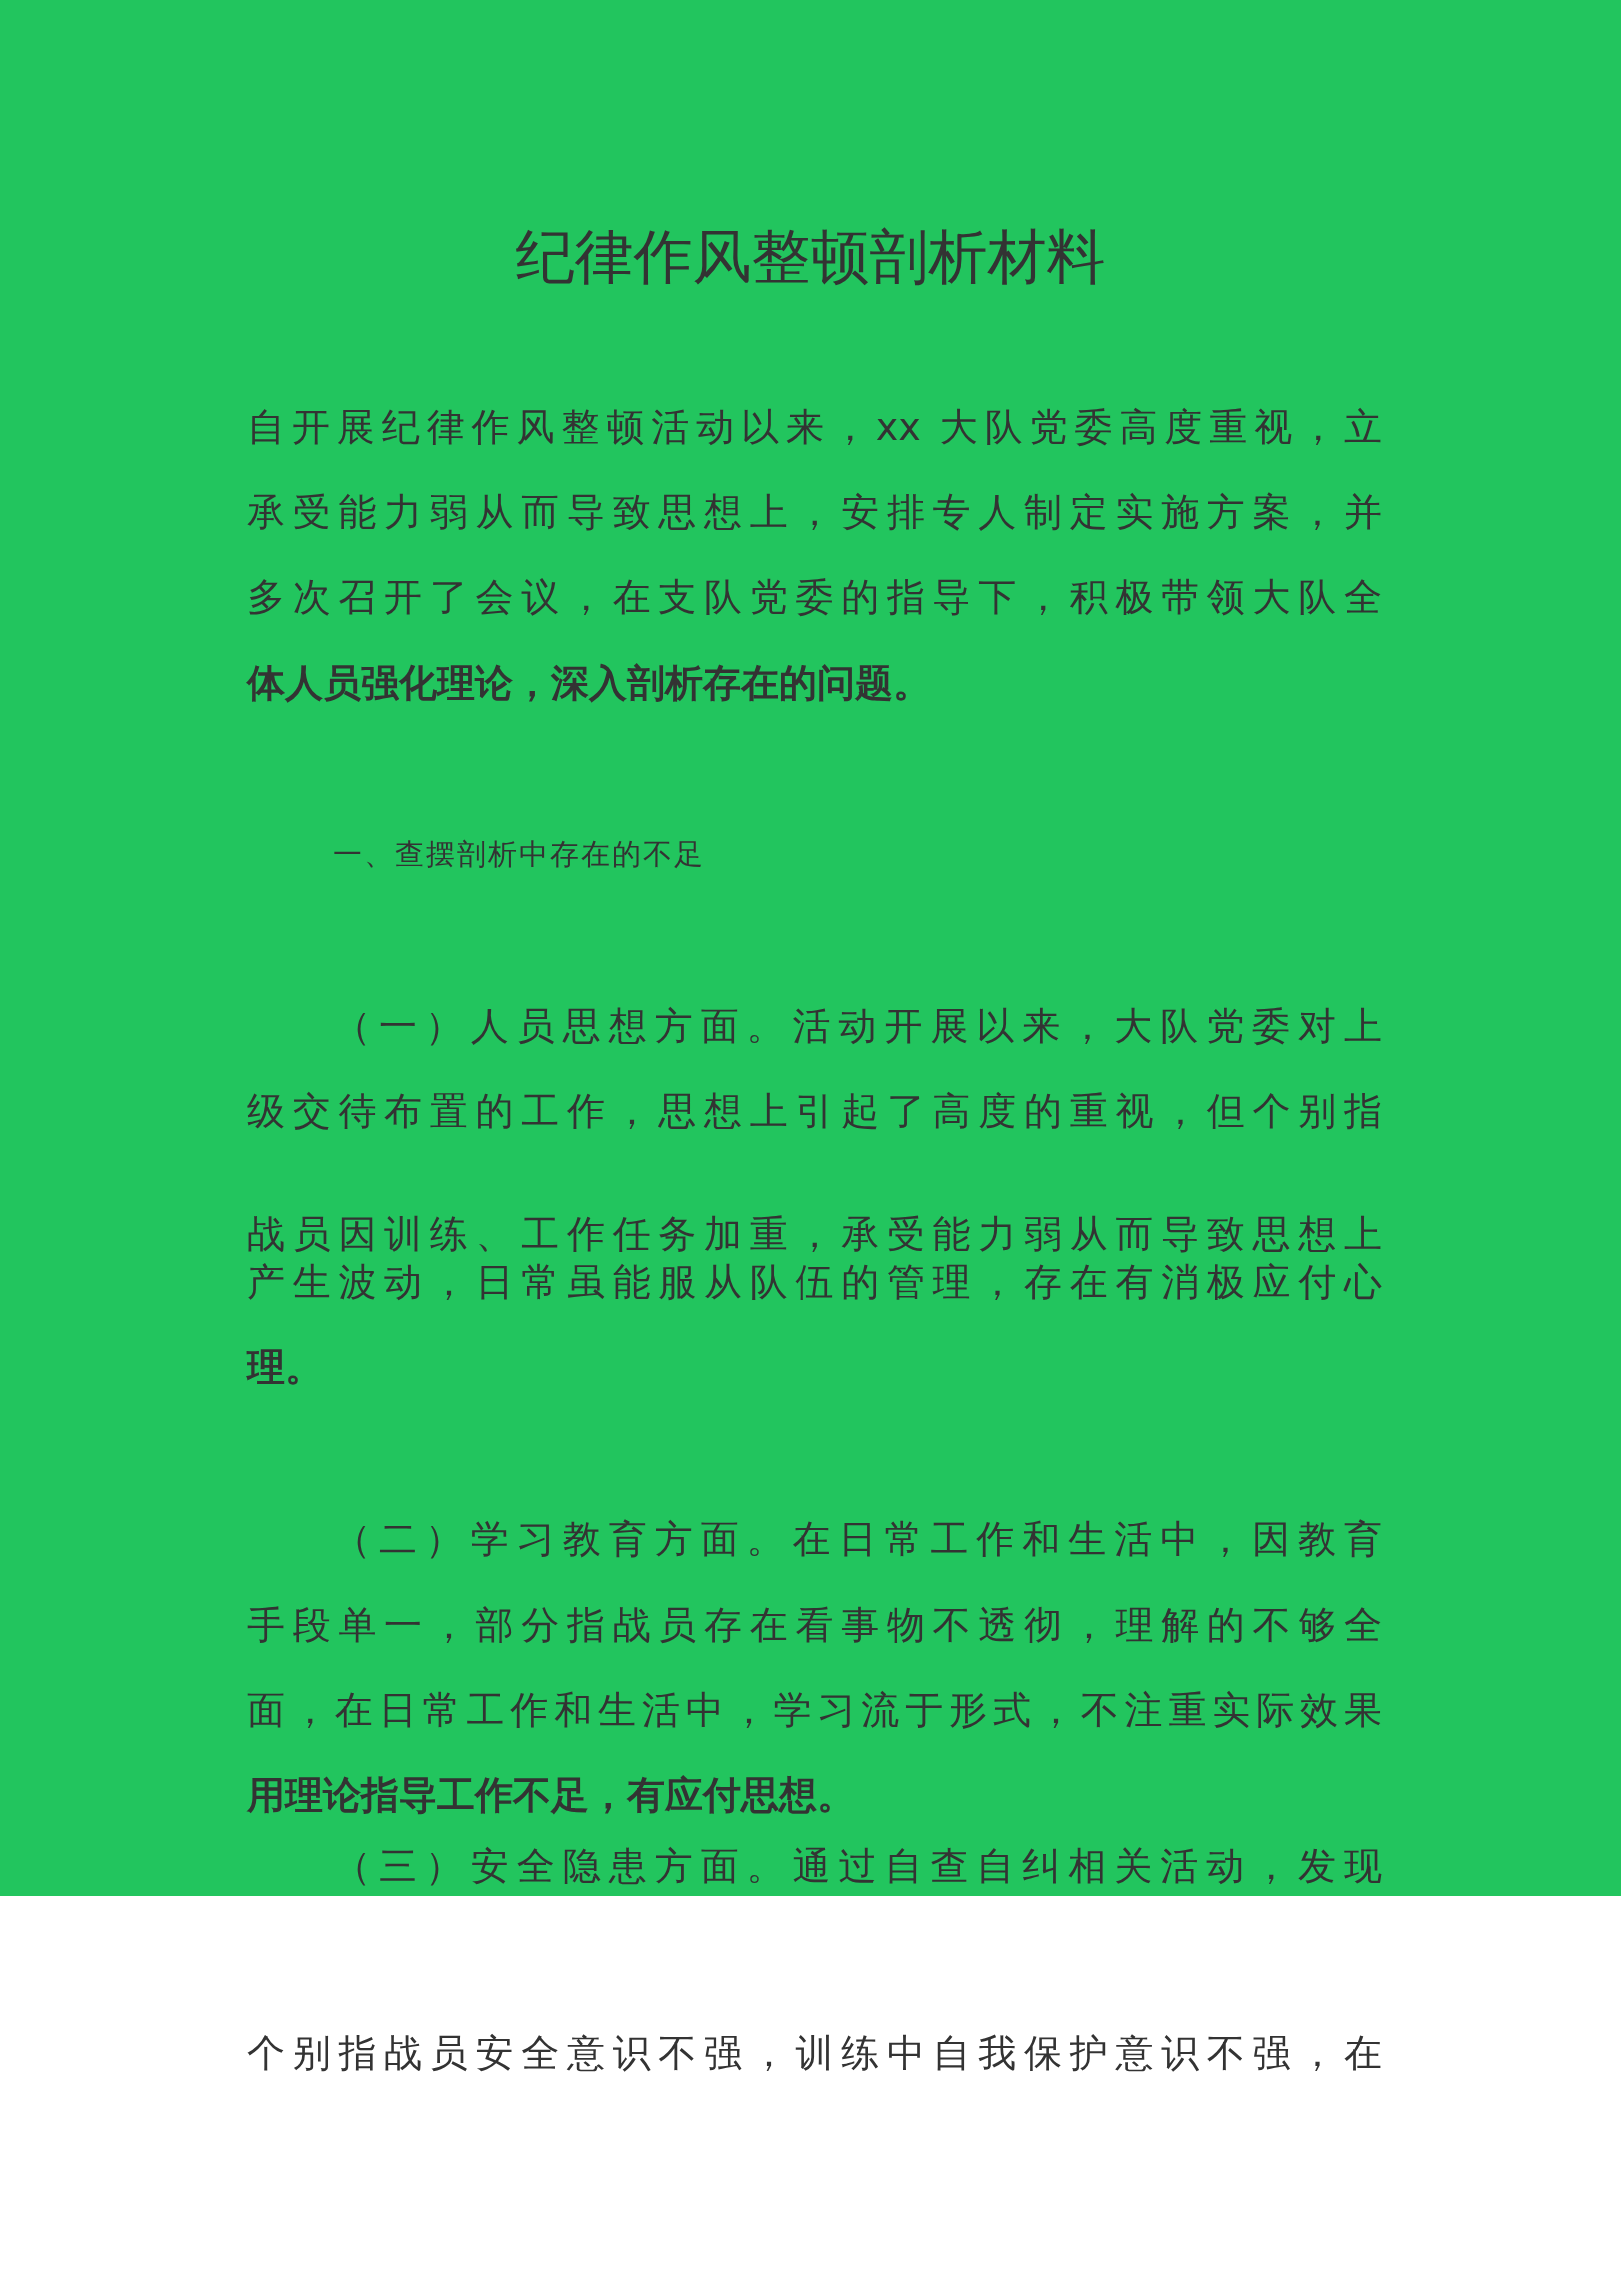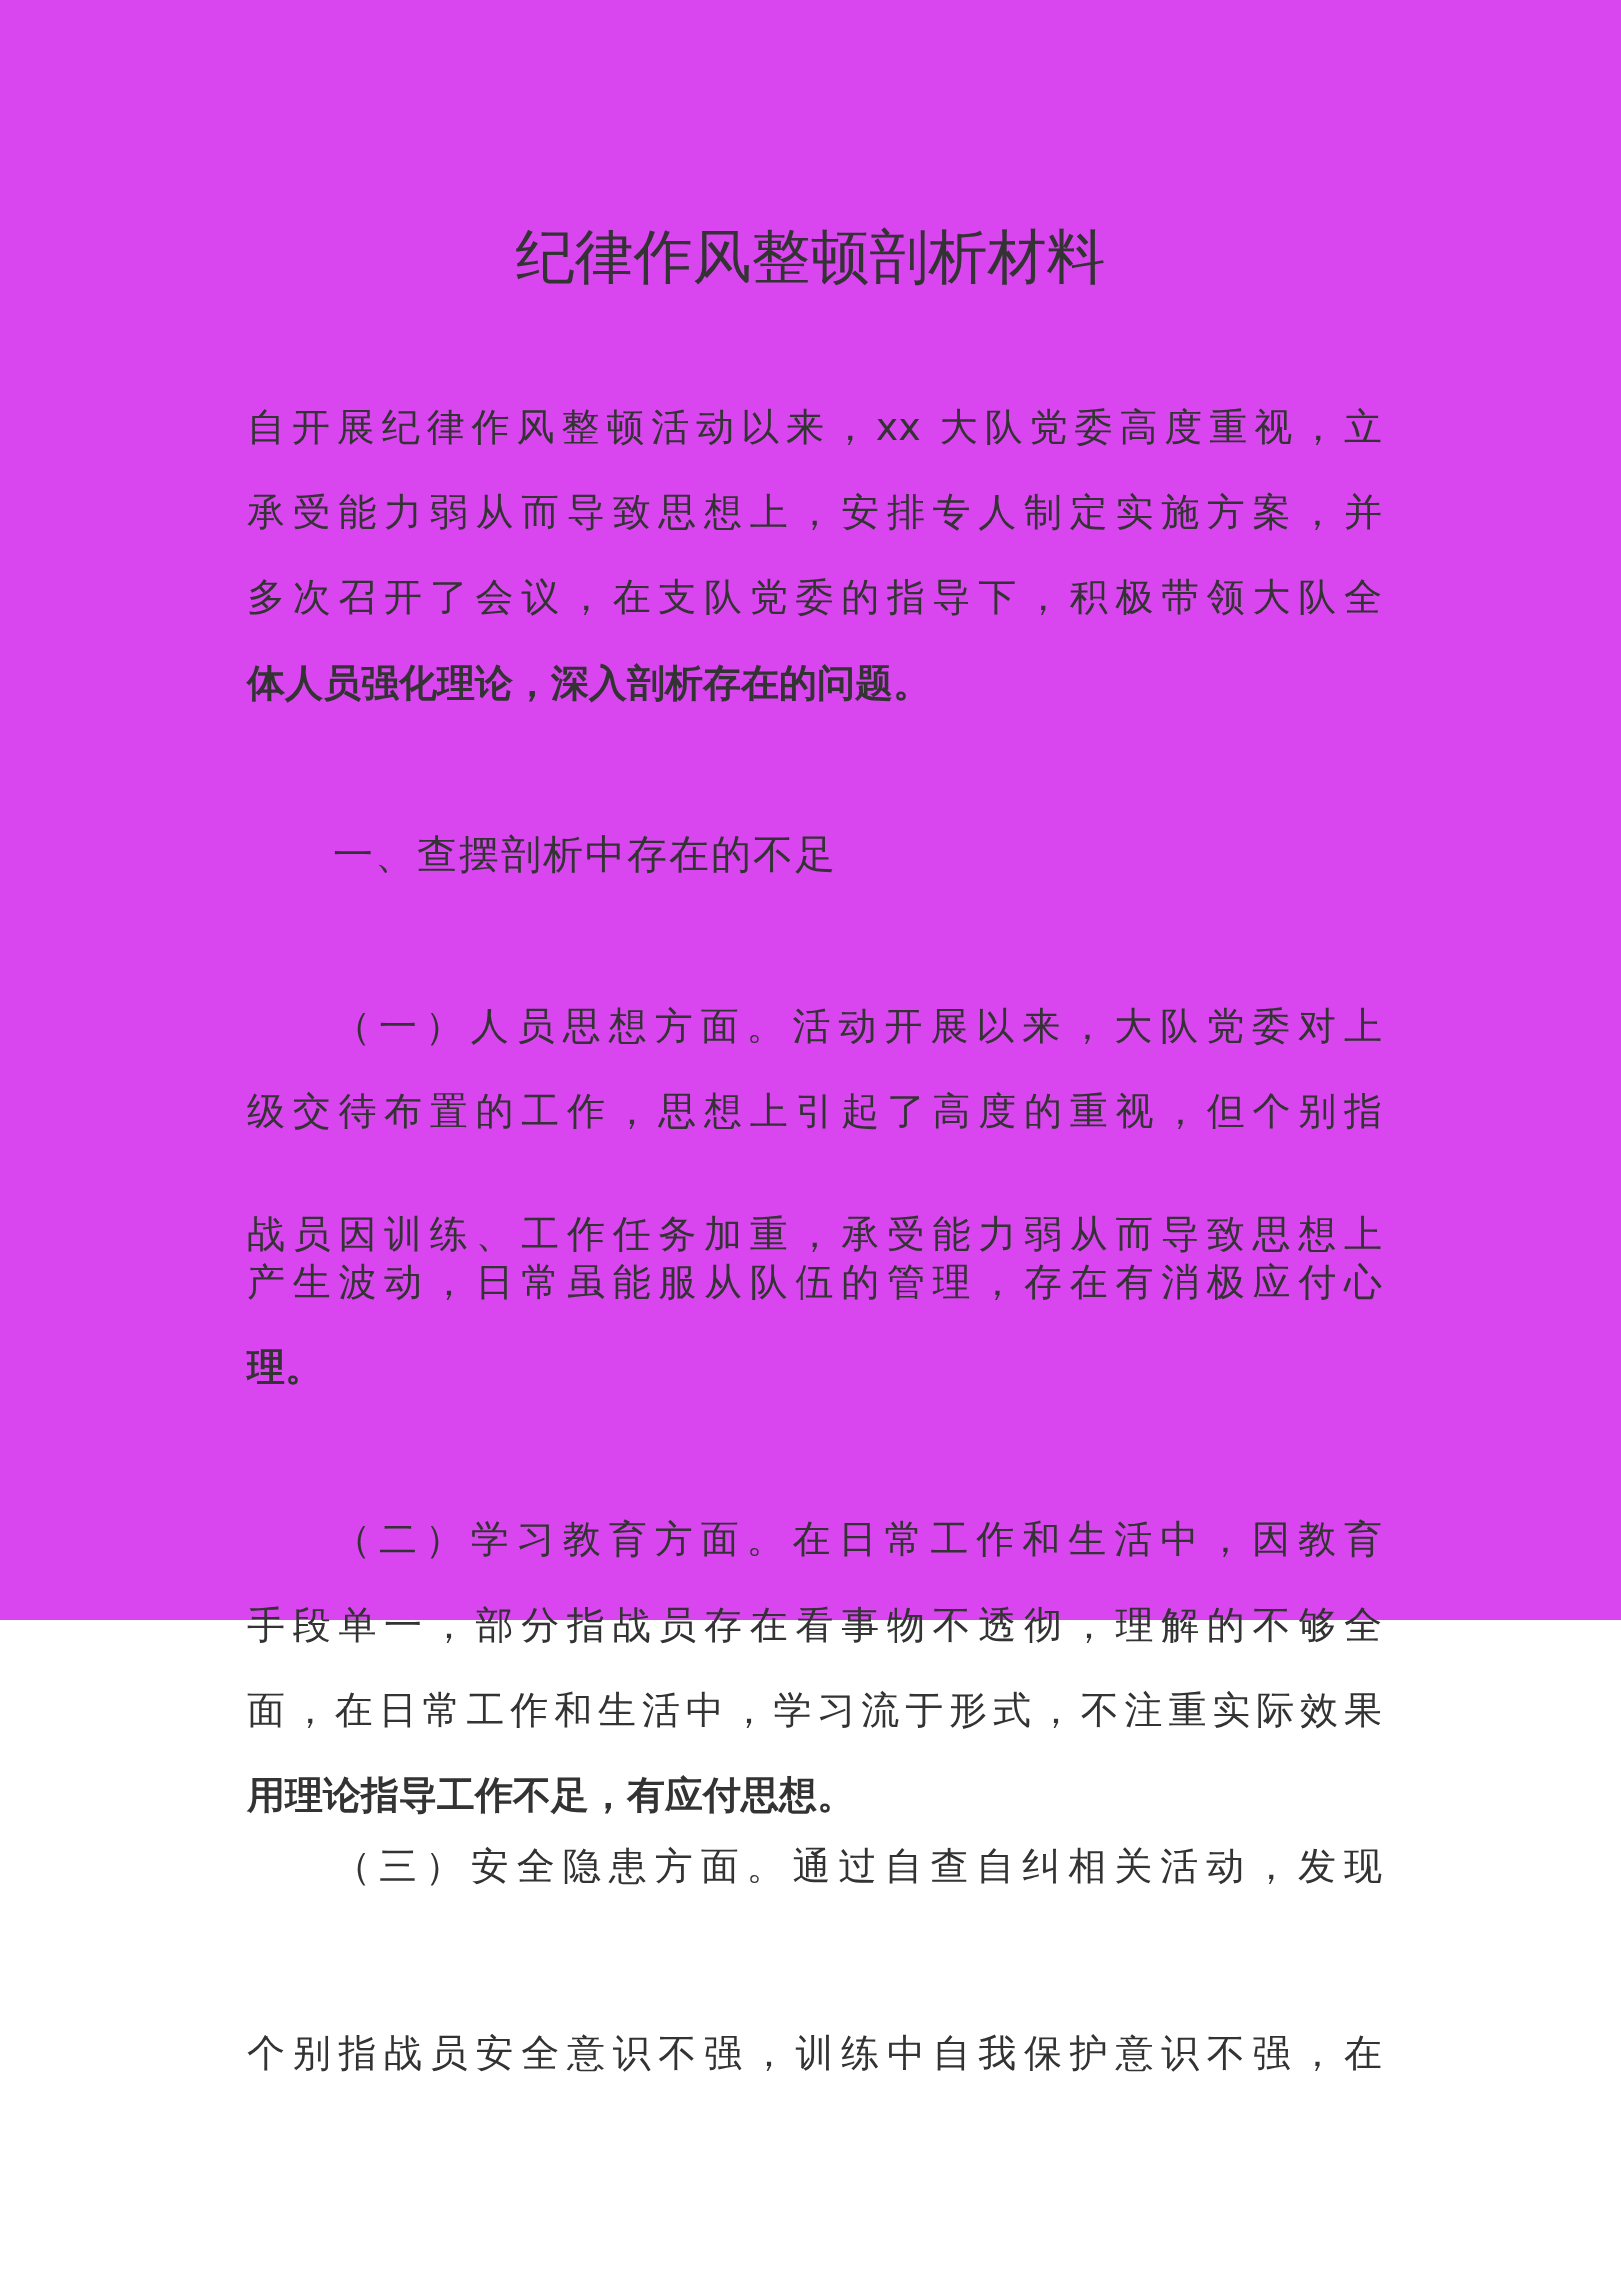--- a/index.html
+++ b/index.html
@@ -12,22 +12,22 @@
       height: 2293px;
       position: relative;
       overflow: hidden;
       font-family: "DejaVu Sans", "Liberation Sans", sans-serif;
       color: #333333;
     }
     .page {
       position: absolute;
       left: 0; top: 0;
       width: 1621px;
-      height: 1620px;
-      background: #d946ef;
+      height: 1896px;
+      background: #22c55e;
     }
     .title {
       position: absolute;
       left: 0;
       width: 1621px;
       top: 218px;
       text-align: center;
       font-size: 59px;
       line-height: 78px;
       letter-spacing: 0px;
@@ -49,21 +49,21 @@
       text-align-last: left;
       font-weight: bold;
     }
     .line.indent {
       left: 333px;
       width: 1049px;
     }
     .heading {
       position: absolute;
       left: 333px;
-      font-size: 40px;
+      font-size: 29px;
       line-height: 59px;
       white-space: nowrap;
       letter-spacing: 2px;
       color: #333333;
     }
   </style>
 </head>
 <body>
 
 <div class="page">

